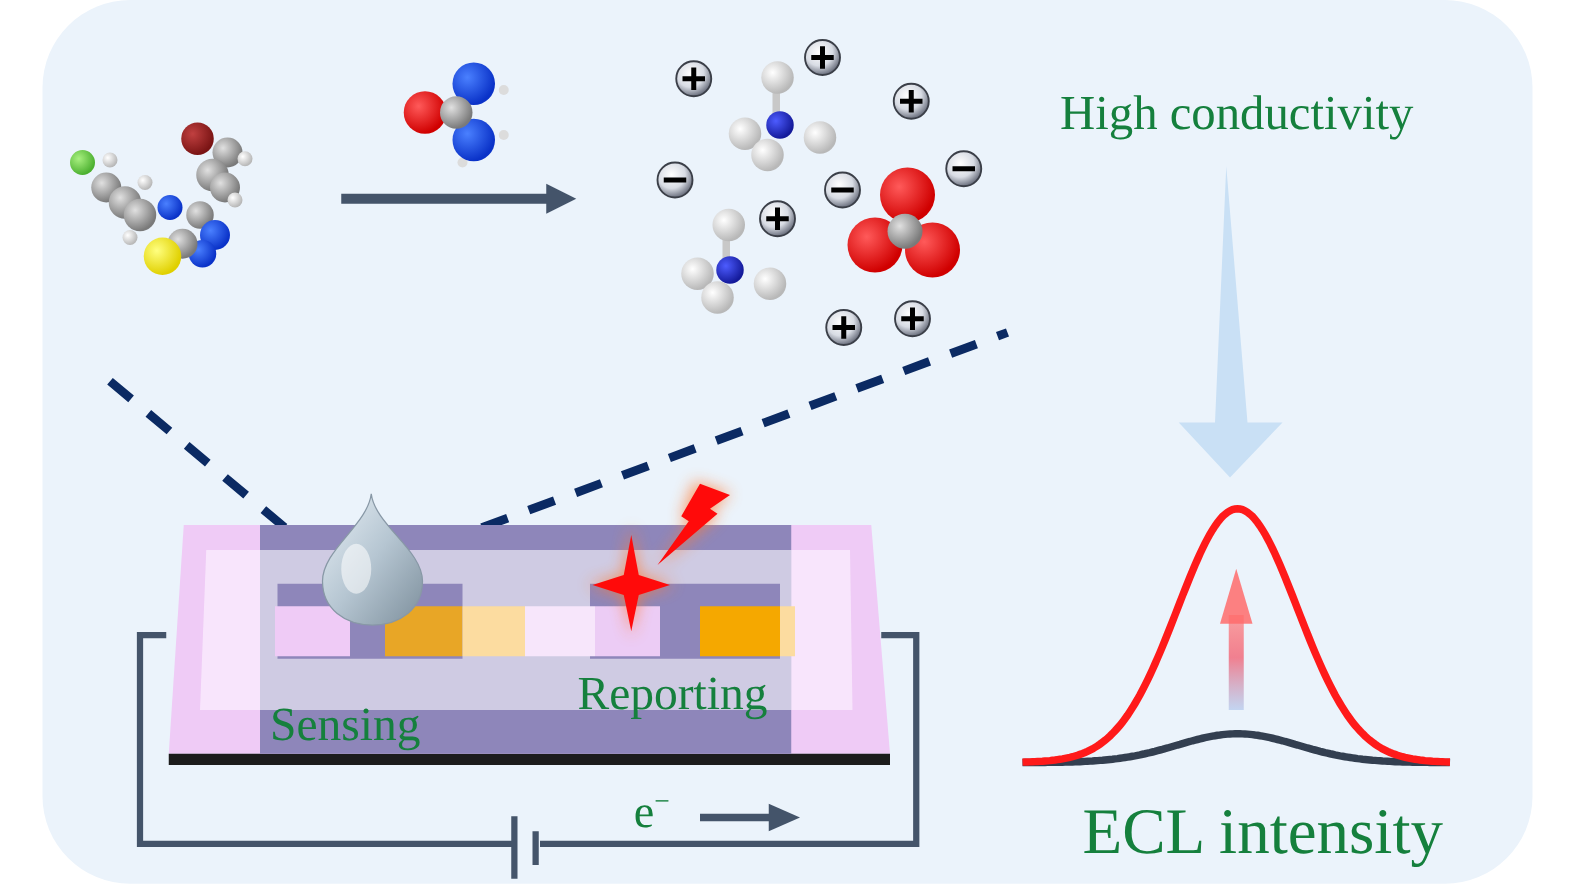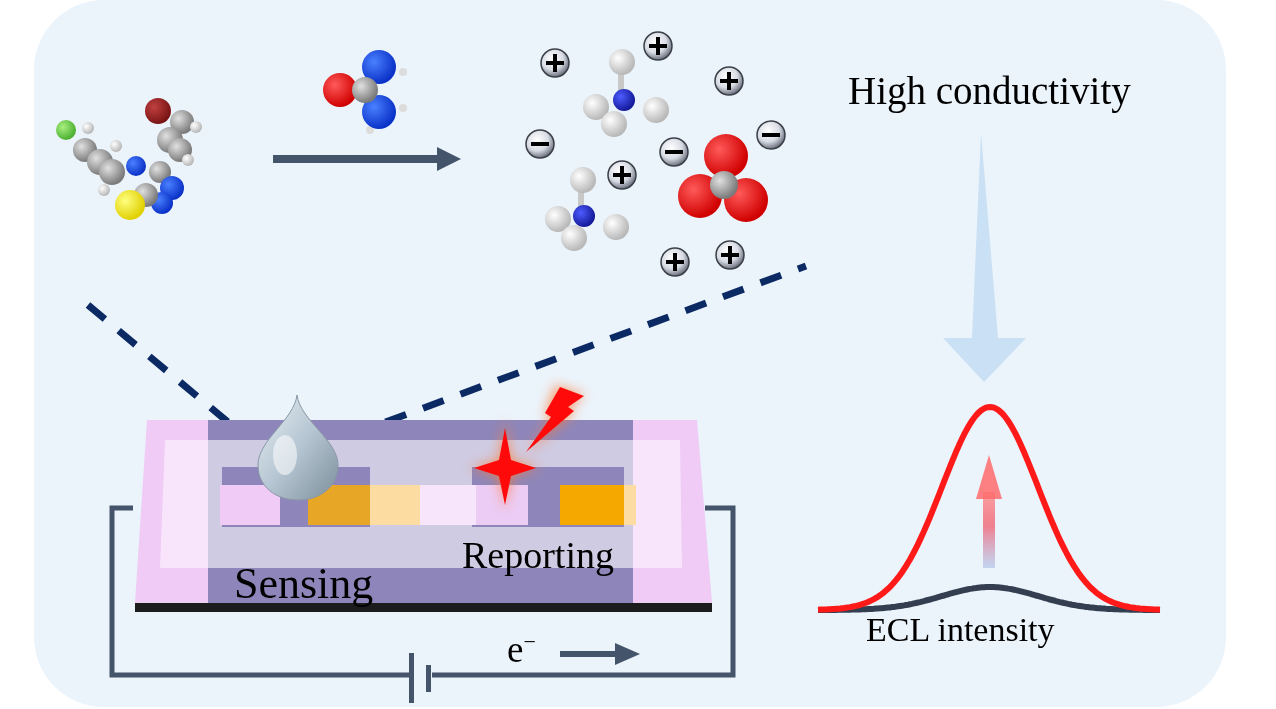--- a/index.html
+++ b/index.html
@@ -1,19 +1,19 @@
 <!DOCTYPE html>
 <html><head>
 <meta charset="utf-8">
 <style>
   html,body{margin:0;padding:0;background:#ffffff;}
   body{width:1276px;height:709px;position:relative;overflow:hidden;font-family:"Liberation Serif","DejaVu Serif",serif;}
   .panel{position:absolute;left:34px;top:0;width:1192px;height:707px;background:#ebf3fb;border-radius:70px;}
   svg.main{position:absolute;left:0;top:0;}
-  .lbl{position:absolute;color:#000000;white-space:nowrap;font-family:"Liberation Serif","DejaVu Serif",serif;}
+  .lbl{position:absolute;color:#15803d;white-space:nowrap;font-family:"Liberation Serif","DejaVu Serif",serif;}
 </style>
 </head>
 <body>
 
 <div class="panel"></div>
 
 <svg class="main" width="1276" height="709" viewBox="0 0 1276 709">
   <defs>
     <radialGradient id="gGray" cx="35%" cy="35%" r="65%">
         <stop offset="0" stop-color="#e0e0e0"></stop>
@@ -229,16 +229,16 @@
       <path d="M818,610.0 L820,610.0 L822,609.9 L824,609.9 L826,609.9 L828,609.9 L830,609.9 L832,609.9 L834,609.9 L836,609.9 L838,609.8 L840,609.8 L842,609.8 L844,609.8 L846,609.7 L848,609.7 L850,609.7 L852,609.6 L854,609.6 L856,609.5 L858,609.5 L860,609.4 L862,609.3 L864,609.3 L866,609.2 L868,609.1 L870,609.0 L872,608.9 L874,608.8 L876,608.6 L878,608.5 L880,608.3 L882,608.2 L884,608.0 L886,607.8 L888,607.6 L890,607.4 L892,607.1 L894,606.9 L896,606.6 L898,606.3 L900,606.0 L902,605.7 L904,605.4 L906,605.0 L908,604.7 L910,604.3 L912,603.9 L914,603.4 L916,603.0 L918,602.5 L920,602.1 L922,601.6 L924,601.1 L926,600.5 L928,600.0 L930,599.5 L932,598.9 L934,598.4 L936,597.8 L938,597.2 L940,596.6 L942,596.0 L944,595.5 L946,594.9 L948,594.3 L950,593.7 L952,593.2 L954,592.6 L956,592.1 L958,591.6 L960,591.1 L962,590.6 L964,590.1 L966,589.7 L968,589.3 L970,588.9 L972,588.6 L974,588.2 L976,588.0 L978,587.7 L980,587.5 L982,587.3 L984,587.2 L986,587.1 L988,587.0 L990,587.0 L992,587.0 L994,587.1 L996,587.2 L998,587.3 L1000,587.5 L1002,587.7 L1004,588.0 L1006,588.2 L1008,588.6 L1010,588.9 L1012,589.3 L1014,589.7 L1016,590.1 L1018,590.6 L1020,591.1 L1022,591.6 L1024,592.1 L1026,592.6 L1028,593.2 L1030,593.7 L1032,594.3 L1034,594.9 L1036,595.5 L1038,596.0 L1040,596.6 L1042,597.2 L1044,597.8 L1046,598.4 L1048,598.9 L1050,599.5 L1052,600.0 L1054,600.5 L1056,601.1 L1058,601.6 L1060,602.1 L1062,602.5 L1064,603.0 L1066,603.4 L1068,603.9 L1070,604.3 L1072,604.7 L1074,605.0 L1076,605.4 L1078,605.7 L1080,606.0 L1082,606.3 L1084,606.6 L1086,606.9 L1088,607.1 L1090,607.4 L1092,607.6 L1094,607.8 L1096,608.0 L1098,608.2 L1100,608.3 L1102,608.5 L1104,608.6 L1106,608.8 L1108,608.9 L1110,609.0 L1112,609.1 L1114,609.2 L1116,609.3 L1118,609.3 L1120,609.4 L1122,609.5 L1124,609.5 L1126,609.6 L1128,609.6 L1130,609.7 L1132,609.7 L1134,609.7 L1136,609.8 L1138,609.8 L1140,609.8 L1142,609.8 L1144,609.9 L1146,609.9 L1148,609.9 L1150,609.9 L1152,609.9 L1154,609.9 L1156,609.9 L1158,609.9 L1160,610.0 " fill="none" stroke="#333f50" stroke-width="6"></path>
       <path d="M818,609.7 L820,609.6 L822,609.6 L824,609.5 L826,609.4 L828,609.3 L830,609.2 L832,609.1 L834,609.0 L836,608.8 L838,608.7 L840,608.5 L842,608.2 L844,608.0 L846,607.7 L848,607.4 L850,607.1 L852,606.7 L854,606.3 L856,605.9 L858,605.4 L860,604.8 L862,604.2 L864,603.5 L866,602.8 L868,602.0 L870,601.1 L872,600.1 L874,599.1 L876,597.9 L878,596.7 L880,595.3 L882,593.8 L884,592.3 L886,590.6 L888,588.8 L890,586.8 L892,584.7 L894,582.5 L896,580.2 L898,577.7 L900,575.0 L902,572.2 L904,569.2 L906,566.1 L908,562.8 L910,559.4 L912,555.8 L914,552.0 L916,548.1 L918,544.1 L920,539.9 L922,535.6 L924,531.1 L926,526.5 L928,521.9 L930,517.1 L932,512.2 L934,507.2 L936,502.2 L938,497.1 L940,492.0 L942,486.9 L944,481.7 L946,476.6 L948,471.6 L950,466.6 L952,461.6 L954,456.8 L956,452.0 L958,447.5 L960,443.0 L962,438.8 L964,434.7 L966,430.9 L968,427.2 L970,423.9 L972,420.8 L974,418.0 L976,415.5 L978,413.2 L980,411.4 L982,409.8 L984,408.6 L986,407.7 L988,407.2 L990,407.0 L992,407.2 L994,407.7 L996,408.6 L998,409.8 L1000,411.4 L1002,413.2 L1004,415.5 L1006,418.0 L1008,420.8 L1010,423.9 L1012,427.2 L1014,430.9 L1016,434.7 L1018,438.8 L1020,443.0 L1022,447.5 L1024,452.0 L1026,456.8 L1028,461.6 L1030,466.6 L1032,471.6 L1034,476.6 L1036,481.7 L1038,486.9 L1040,492.0 L1042,497.1 L1044,502.2 L1046,507.2 L1048,512.2 L1050,517.1 L1052,521.9 L1054,526.5 L1056,531.1 L1058,535.6 L1060,539.9 L1062,544.1 L1064,548.1 L1066,552.0 L1068,555.8 L1070,559.4 L1072,562.8 L1074,566.1 L1076,569.2 L1078,572.2 L1080,575.0 L1082,577.7 L1084,580.2 L1086,582.5 L1088,584.7 L1090,586.8 L1092,588.8 L1094,590.6 L1096,592.3 L1098,593.8 L1100,595.3 L1102,596.7 L1104,597.9 L1106,599.1 L1108,600.1 L1110,601.1 L1112,602.0 L1114,602.8 L1116,603.5 L1118,604.2 L1120,604.8 L1122,605.4 L1124,605.9 L1126,606.3 L1128,606.7 L1130,607.1 L1132,607.4 L1134,607.7 L1136,608.0 L1138,608.2 L1140,608.5 L1142,608.7 L1144,608.8 L1146,609.0 L1148,609.1 L1150,609.2 L1152,609.3 L1154,609.4 L1156,609.5 L1158,609.6 L1160,609.6 " fill="none" stroke="#ff1a1a" stroke-width="6"></path>
     </g>
   <g>
     <rect x="983" y="492" width="12" height="76" fill="url(#gUpArrow)"></rect>
     <polygon points="976,499 989,455 1002,499" fill="#ff6b6b" opacity="0.85"></polygon>
   </g>
 </svg>
 
 <div class="lbl" style="left:848px;top:68px;font-size:39px;">High conductivity</div>
-<div class="lbl" style="left:234px;top:558px;font-size:44px;">Sensing</div>
+<div class="lbl" style="left:216px;top:558px;font-size:38px;">Sensing</div>
 <div class="lbl" style="left:462px;top:533px;font-size:38px;">Reporting</div>
 <div class="lbl" style="left:507px;top:628px;font-size:37px;"><span>e</span><sup style="font-size:22px;">−</sup></div>
-<div class="lbl" style="left:866px;top:611px;font-size:34px;">ECL intensity</div>
+<div class="lbl" style="left:866px;top:636px;font-size:52px;">ECL intensity</div>
 
 </body></html>

